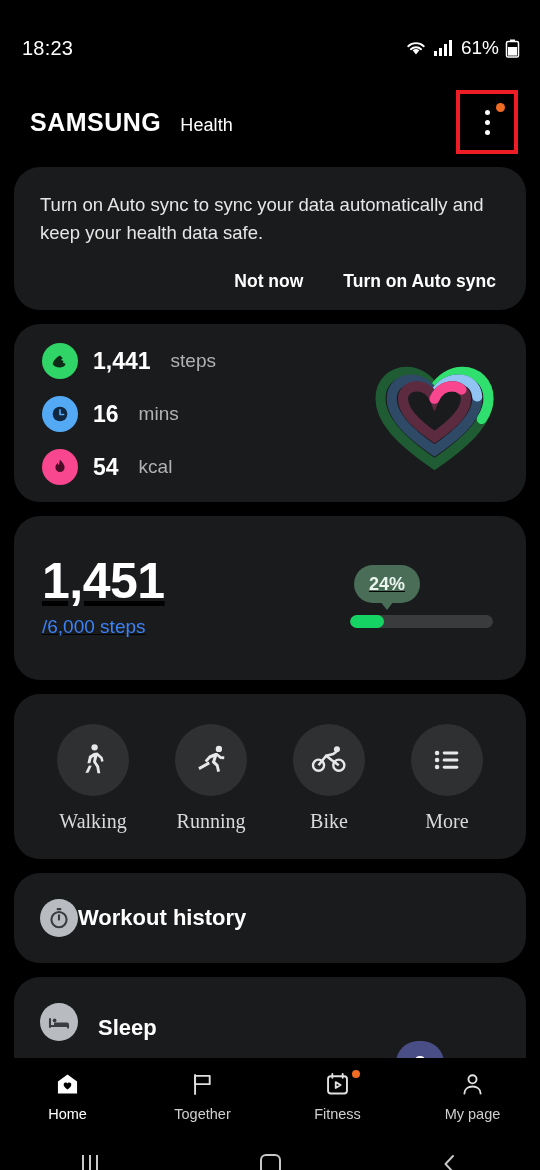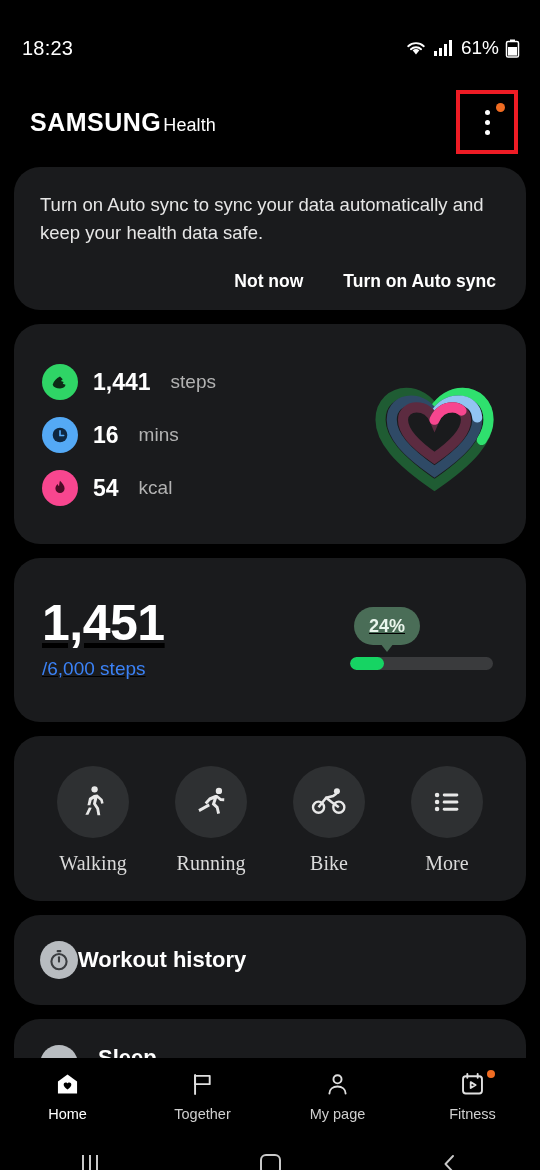--- a/index.html
+++ b/index.html
@@ -20,21 +20,21 @@
   .status-time { color:#fff; font-size:20px; letter-spacing:.2px; }
   .status-right { display:flex; align-items:center; gap:6px; }
   .status-pct { color:#fff; font-size:19px; font-weight:400; margin-left:2px; }
 
   
   .appbar {
     position:absolute; top:60px; left:0; width:540px; height:76px;
     display:flex; align-items:center; justify-content:space-between;
     padding:0 22px 0 30px;
   }
-  .brand { display:flex; align-items:baseline; gap:2px; }
+  .brand { display:flex; align-items:baseline; gap:19px; }
   .brand-samsung {
     color:#fff; font-size:25px; font-weight:bold;
     letter-spacing:.5px;
   }
   .brand-health { color:#fff; font-size:18px; font-weight:400; letter-spacing:.1px; }
 
   
   .menu-wrap {
     position:relative; width:62px; height:64px;
     display:flex; align-items:center; justify-content:center;
@@ -58,21 +58,21 @@
   
   .sync-card { padding:24px 26px 18px 26px; }
   .sync-text { color:#e6e6e6; font-size:18.5px; line-height:1.5; }
   .sync-actions {
     display:flex; justify-content:flex-end; align-items:center;
     gap:40px; margin-top:24px; padding-right:4px;
   }
   .sync-btn { color:#fff; font-size:17.5px; font-weight:bold; }
 
   
-  .activity-card { padding:29px 24px 26px 28px; display:flex; align-items:center; height:220px; }
+  .activity-card { padding:29px 24px 26px 28px; display:flex; align-items:center; height:178px; }
   .act-list { display:flex; flex-direction:column; gap:17px; flex:1; }
   .act-row { display:flex; align-items:center; gap:15px; }
   .act-ic { width:36px; height:36px; border-radius:50%;
             display:flex; align-items:center; justify-content:center; }
   .act-ic.green { background:#2fd566; }
   .act-ic.blue  { background:#54a9f5; }
   .act-ic.pink  { background:#f8468f; }
   .act-val { color:#fff; font-size:23px; font-weight:bold; }
   .act-unit { color:#b2b2b2; font-size:19px; font-weight:400; margin-left:5px; }
   .rings { width:135px; height:135px; flex:none; }
@@ -109,21 +109,21 @@
   
   .row-card { padding:26px 26px; display:flex; align-items:center; }
   .row-ic {
     width:38px; height:38px; border-radius:50%; background:#b8bcc0;
     display:flex; align-items:center; justify-content:center; flex:none;
   }
   .row-title { color:#fff; font-size:22px; font-weight:bold; }
 
   
   .sleep-card { padding:26px 26px 0 26px; height:105px; overflow:hidden; }
-  .sleep-head { display:flex; align-items:flex-start; gap:20px;text-decoration:underline; }
+  .sleep-head { display:flex; align-items:flex-end; gap:20px; }
   .sleep-body { margin-top:22px; display:flex; align-items:center; justify-content:space-between; }
   .enter-btn {
     width:155px; height:52px; border-radius:26px; background:#2e3032;
     display:flex; align-items:center; justify-content:center;
   }
   .enter-label { color:#e8e8e8; font-size:19px; }
   .sleep-right { position:relative; width:150px; height:52px; }
   .q-bubble {
     position:absolute; top:-22px; left:46px;
     width:48px; height:44px; background:#4a4e86; border-radius:22px;
@@ -384,39 +384,39 @@
           <path d="M5.4 3.5v17" stroke="#e0e0e0" stroke-width="1.7" stroke-linecap="round"></path>
           <path d="M5.4 4.3h13v7.4h-13z" fill="none" stroke="#e0e0e0" stroke-width="1.7" stroke-linejoin="round"></path>
         </svg>
       </span>
       <span class="tab-label">Together</span>
     </div>
 
     <div class="tab">
       <span class="tab-ic">
         <svg width="27" height="27" viewBox="0 0 24 24">
-          <circle cx="12" cy="7.4" r="3.6" fill="none" stroke="#e0e0e0" stroke-width="1.7"></circle>
-          <path d="M4.8 20c0-3.9 3.2-6.2 7.2-6.2s7.2 2.3 7.2 6.2" fill="none" stroke="#e0e0e0" stroke-width="1.7" stroke-linecap="round"></path>
-        </svg>
-      </span>
-      <span class="tab-label">My page</span>
-    </div>
-
-    <div class="tab">
-      <span class="tab-ic">
-        <svg width="27" height="27" viewBox="0 0 24 24">
           <rect x="3.6" y="4.6" width="16.8" height="15.4" rx="2.4" fill="none" stroke="#e0e0e0" stroke-width="1.7"></rect>
           <path d="M7.4 2.6v3.4M16.6 2.6v3.4" stroke="#e0e0e0" stroke-width="1.7" stroke-linecap="round"></path>
           <path d="M10.4 9.9l4.4 2.6-4.4 2.6z" fill="none" stroke="#e0e0e0" stroke-width="1.6" stroke-linejoin="round"></path>
         </svg>
         <span class="tab-dot"></span>
       </span>
       <span class="tab-label">Fitness</span>
     </div>
 
+    <div class="tab">
+      <span class="tab-ic">
+        <svg width="27" height="27" viewBox="0 0 24 24">
+          <circle cx="12" cy="7.4" r="3.6" fill="none" stroke="#e0e0e0" stroke-width="1.7"></circle>
+          <path d="M4.8 20c0-3.9 3.2-6.2 7.2-6.2s7.2 2.3 7.2 6.2" fill="none" stroke="#e0e0e0" stroke-width="1.7" stroke-linecap="round"></path>
+        </svg>
+      </span>
+      <span class="tab-label">My page</span>
+    </div>
+
   </div>
 
   <div class="navbar">
     <div class="nav-btn">
       <span class="recents">
           <i></i>
           <i></i>
           <i></i>
         </span>
     </div>

